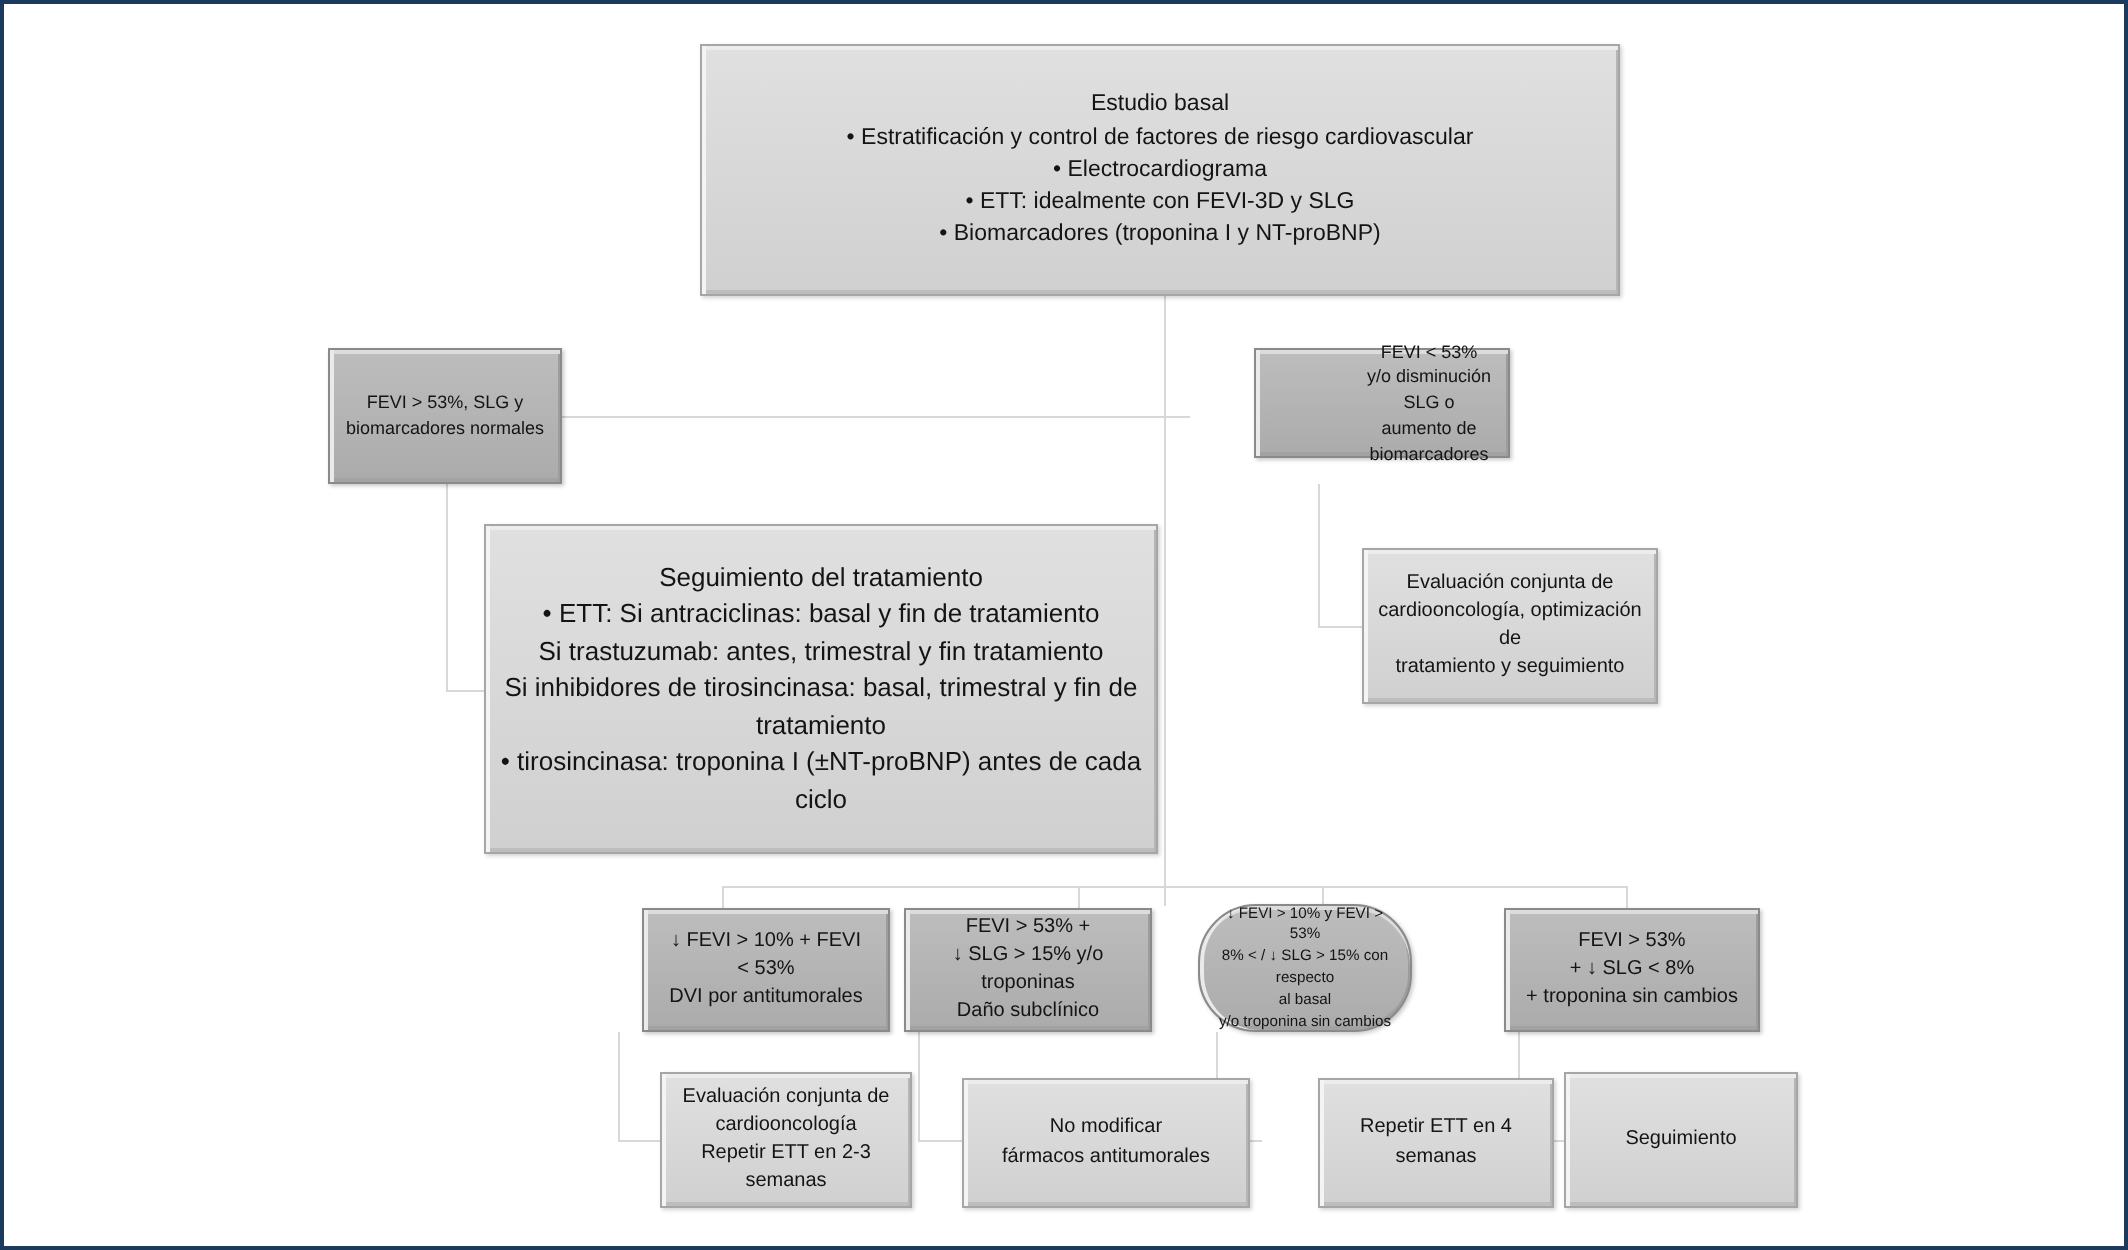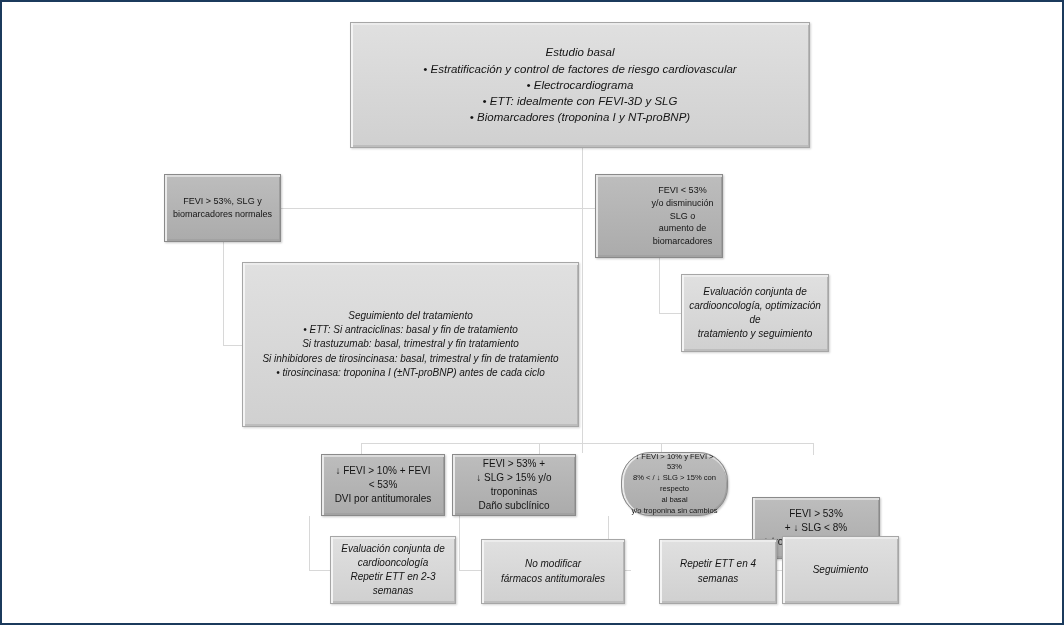--- a/index.html
+++ b/index.html
@@ -47,37 +47,36 @@
     padding:4px 7px;
     width:100%;
     line-height:1.42;
   }
   .node .ln{display:block;}
 
   
   .node.light{
     background-image:linear-gradient(180deg,#e0e0e0 0%,#d8d8d8 50%,#d0d0d0 100%);
     border-color:#a6a6a6;
-    font-style:italic;
   }
   
   .node.dark{
     background-image:linear-gradient(180deg,#bdbdbd 0%,#b4b4b4 50%,#ababab 100%);
     border-color:#8a8a8a;
     box-shadow:
       inset 2px 0 0 #eaeaea,
       inset 0 2px 0 #dcdcdc,
       inset -1px 0 0 #9d9d9d,
       inset 0 -2px 0 #a2a2a2,
       1px 1px 2px rgba(0,0,0,.22);
   }
 
   
   .fs-head{font-size:11.5px;}
-  .fs-mid{font-size:10px;}
+  .fs-mid{font-size:13px;}
   .fs-small{font-size:9px;}
   .fs-xsmall{font-size:10px;}
   .fs-tiny{font-size:7.6px;}
 </style>
 </head>
 <body>
 
 <div id="canvas">
 
   <div class="line v" style="left:580px;top:146px;height:305px;"></div>
@@ -117,41 +116,41 @@
     </div>
   </div>
 
   <div class="node dark fs-small" style="left:162px;top:172px;width:117px;height:68px;">
     <div class="inner">
       <span class="ln">FEVI &gt; 53%, SLG y</span>
       <span class="ln">biomarcadores normales</span>
     </div>
   </div>
 
-  <div class="node dark fs-small" style="left:593px;top:172px;width:128px;height:84px;padding-left:47px;">
+  <div class="node dark fs-small" style="left:625px;top:172px;width:128px;height:55px;padding-left:47px;">
     <div class="inner">
       <span class="ln">FEVI &lt; 53%</span>
       <span class="ln">y/o disminución  SLG o</span>
       <span class="ln">aumento de biomarcadores</span>
     </div>
   </div>
 
   <div class="node light fs-xsmall" style="left:679px;top:272px;width:148px;height:78px;">
     <div class="inner">
       <span class="ln">Evaluación conjunta de</span>
       <span class="ln">cardiooncología, optimización de</span>
       <span class="ln">tratamiento y seguimiento</span>
     </div>
   </div>
 
   <div class="node light fs-mid" style="left:240px;top:260px;width:337px;height:165px;">
     <div class="inner">
       <span class="ln">Seguimiento del tratamiento</span>
       <span class="ln">• ETT: Si antraciclinas:  basal y fin de tratamiento</span>
-      <span class="ln">Si trastuzumab: basal, trimestral y fin tratamiento</span>
+      <span class="ln">Si trastuzumab: antes, trimestral y fin tratamiento</span>
       <span class="ln">Si inhibidores de tirosincinasa: basal, trimestral y fin de tratamiento</span>
       <span class="ln">• tirosincinasa: troponina I (±NT-proBNP) antes de cada ciclo</span>
     </div>
   </div>
 
   <div class="node dark fs-xsmall" style="left:299px;top:452px;width:124px;height:62px;margin-left:20px;">
     <div class="inner">
       <span class="ln">↓ FEVI &gt; 10% + FEVI</span>
       <span class="ln">&lt; 53%</span>
       <span class="ln">DVI por antitumorales</span>
@@ -159,30 +158,30 @@
   </div>
 
   <div class="node dark fs-xsmall" style="left:450px;top:452px;width:124px;height:62px;">
     <div class="inner">
       <span class="ln">FEVI &gt; 53% +</span>
       <span class="ln">↓ SLG &gt; 15% y/o troponinas</span>
       <span class="ln">Daño subclínico</span>
     </div>
   </div>
 
-  <div class="node dark fs-tiny" style="left:619px;top:450px;width:107px;height:64px;border-radius:29px;">
+  <div class="node dark fs-tiny" style="left:597px;top:450px;width:107px;height:64px;border-radius:29px;">
     <div class="inner">
       <span class="ln">↓ FEVI &gt; 10% y FEVI &gt; 53%</span>
       <span class="ln">8% &lt; / ↓ SLG &gt; 15% con respecto</span>
       <span class="ln">al basal</span>
       <span class="ln">y/o troponina  sin cambios</span>
     </div>
   </div>
 
-  <div class="node dark fs-xsmall" style="left:750px;top:452px;width:128px;height:62px;margin-top:43px;">
+  <div class="node dark fs-xsmall" style="left:750px;top:452px;width:128px;height:62px;">
     <div class="inner">
       <span class="ln">FEVI &gt; 53%</span>
       <span class="ln">+ ↓ SLG &lt; 8%</span>
       <span class="ln">+ troponina sin cambios</span>
     </div>
   </div>
 
   <div class="node light fs-xsmall" style="left:328px;top:534px;width:126px;height:68px;">
     <div class="inner">
       <span class="ln">Evaluación conjunta de</span>

